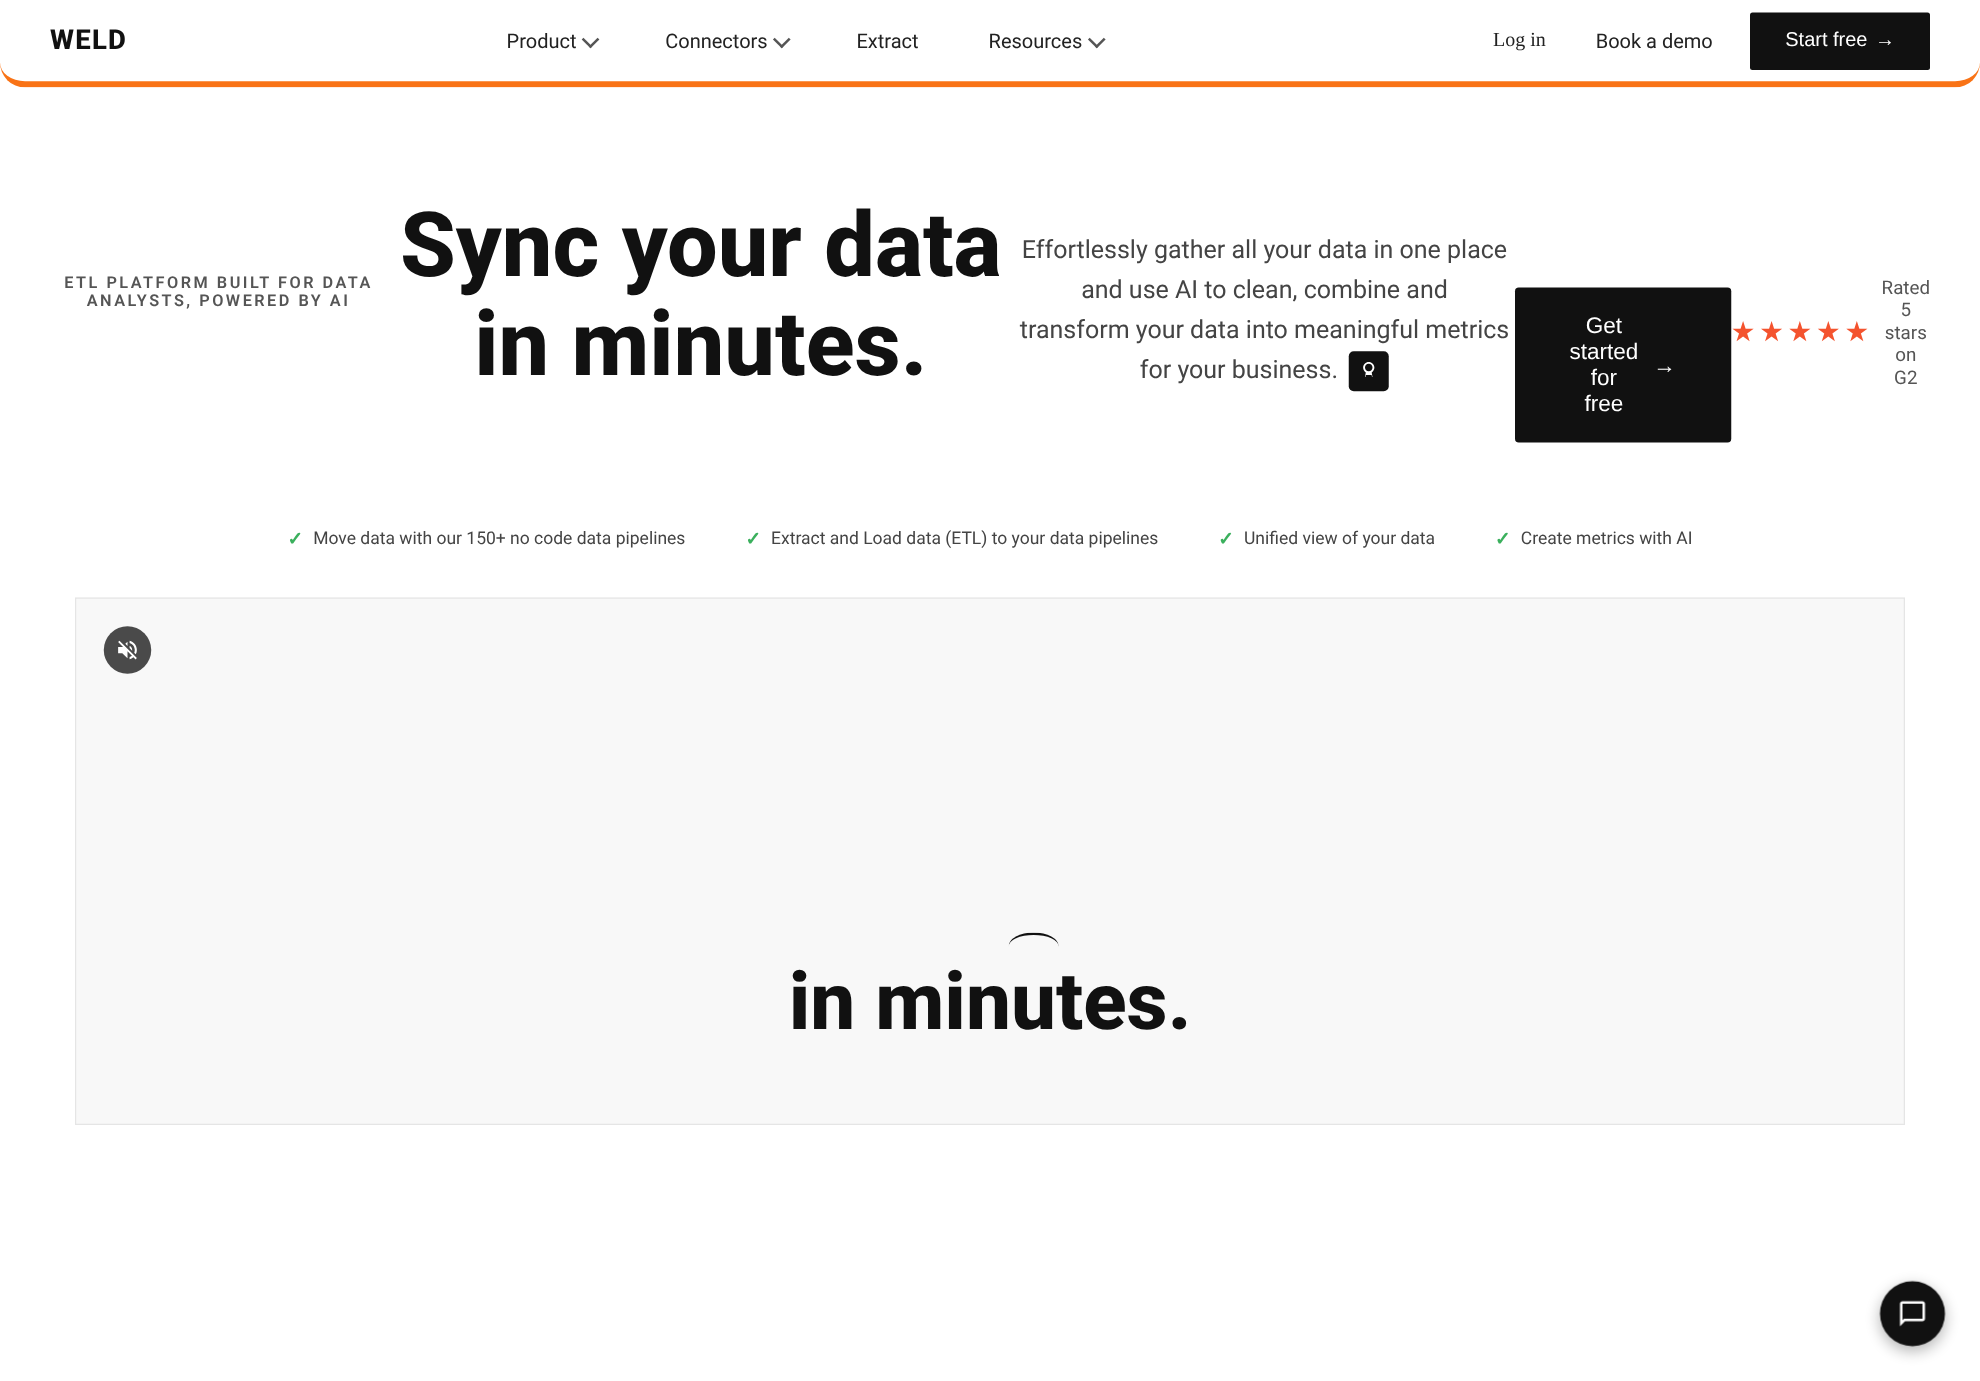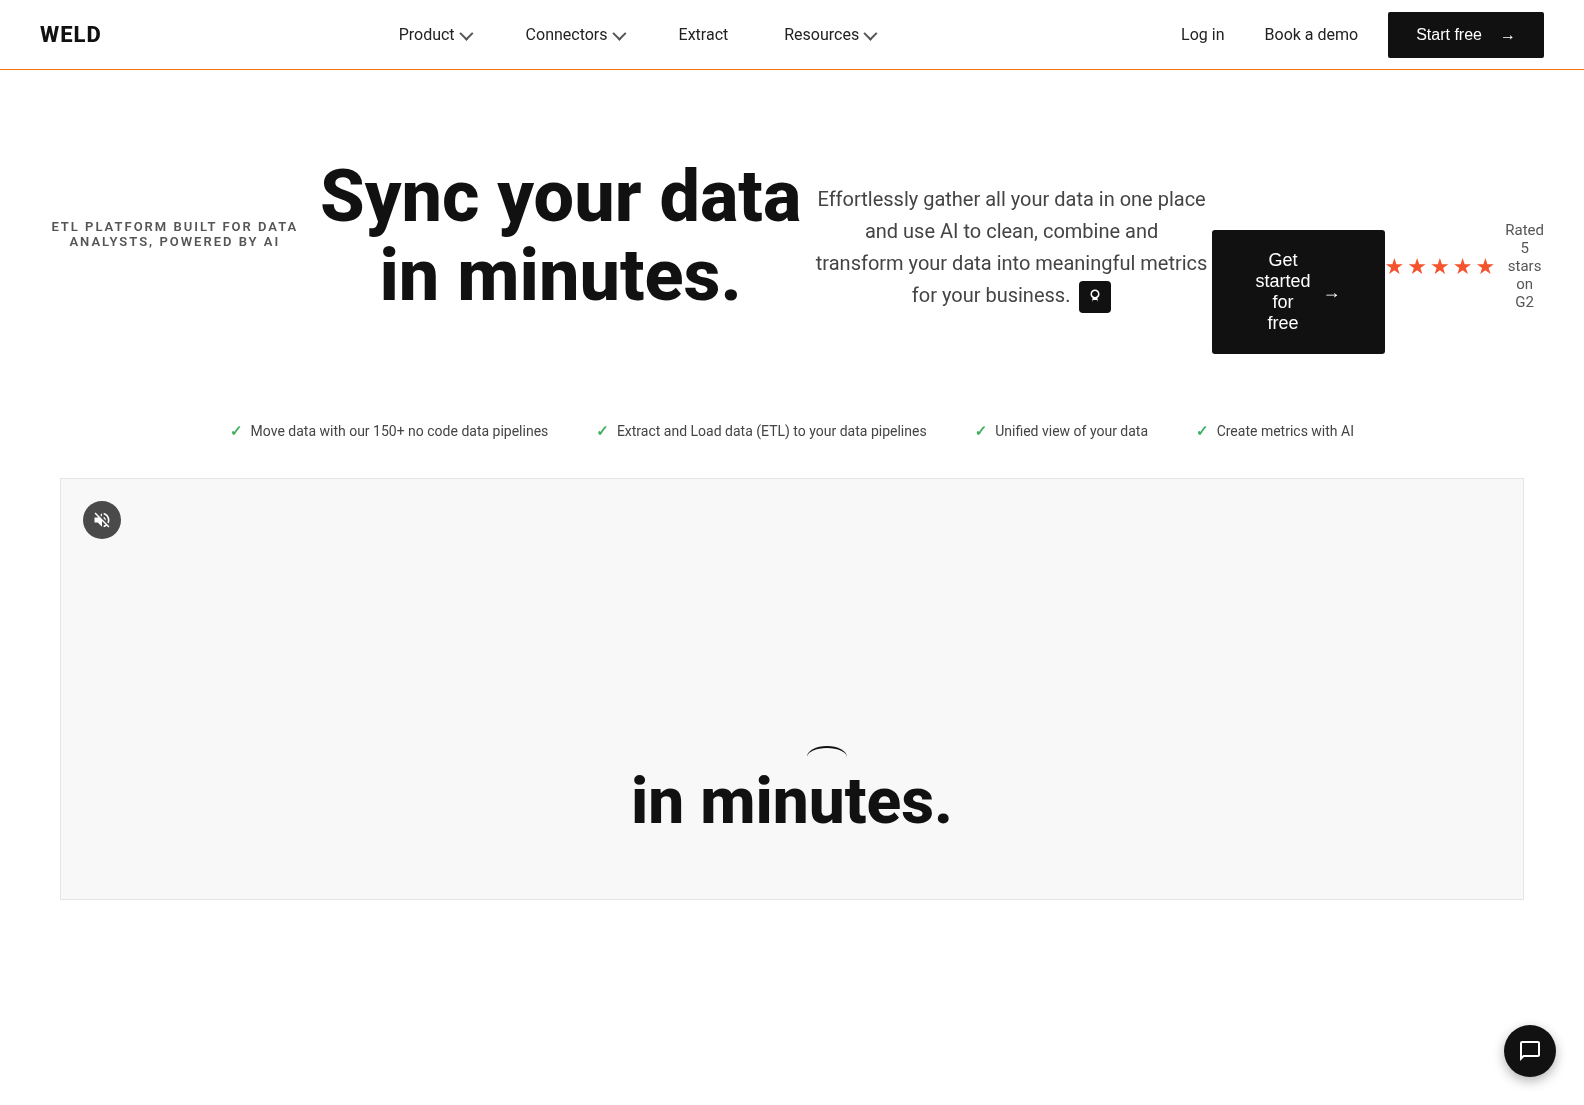--- a/index.html
+++ b/index.html
@@ -17,25 +17,26 @@
       overflow-x: hidden;
     }
 
     
     nav {
       display: flex;
       align-items: center;
       justify-content: space-between;
       height: 70px;
       padding: 16px 40px;
-      border-bottom: 1px solid #f97316;
+      border-bottom: 5px solid #f97316;
       position: sticky;
       top: 0;
       background: #fff;
       z-index: 100;
+      border-radius: 20px;
     }
 
     .nav-logo {
       font-size: 22px;
       font-weight: 800;
       letter-spacing: 1px;
       color: #111;
     }
 
     .nav-links {
@@ -69,33 +70,34 @@
       display: flex;
       align-items: center;
       gap: 20px;
     }
 
     .nav-login {
       font-size: 16px;
       color: #222;
       cursor: pointer;
       padding: 0 10px;
+      font-family: Liberation Serif, serif;
     }
 
     .nav-book-demo {
       font-size: 16px;
       color: #222;
       cursor: pointer;
       padding: 0 10px;
     }
 
     .nav-start-free {
       display: flex;
       align-items: center;
-      gap: 18px;
+      gap: 6px;
       background: #111;
       color: #fff;
       padding: 14px 28px;
       font-size: 16px;
       font-weight: 500;
       cursor: pointer;
       border: none;
       border-radius: 2px;
     }
 

